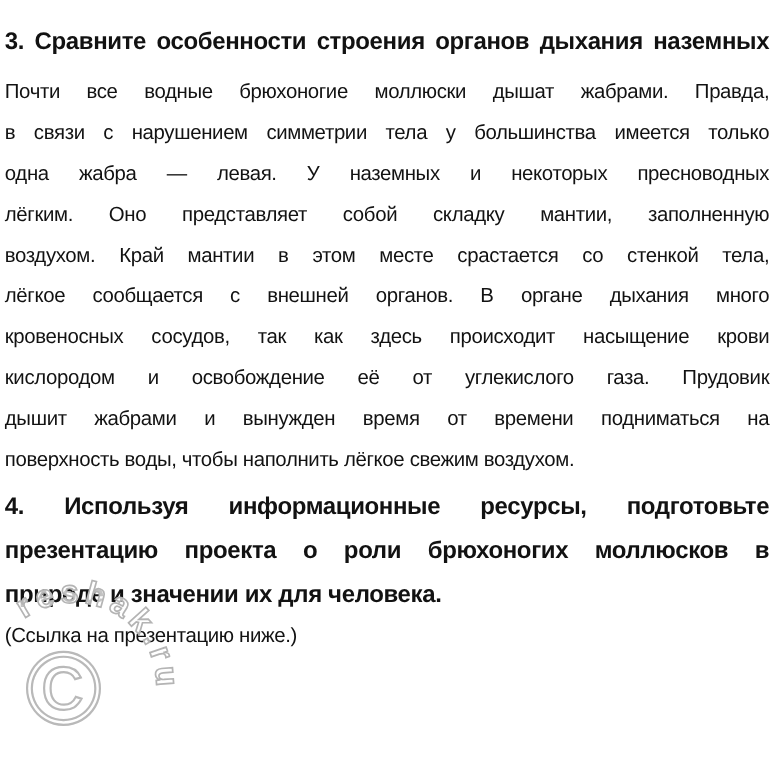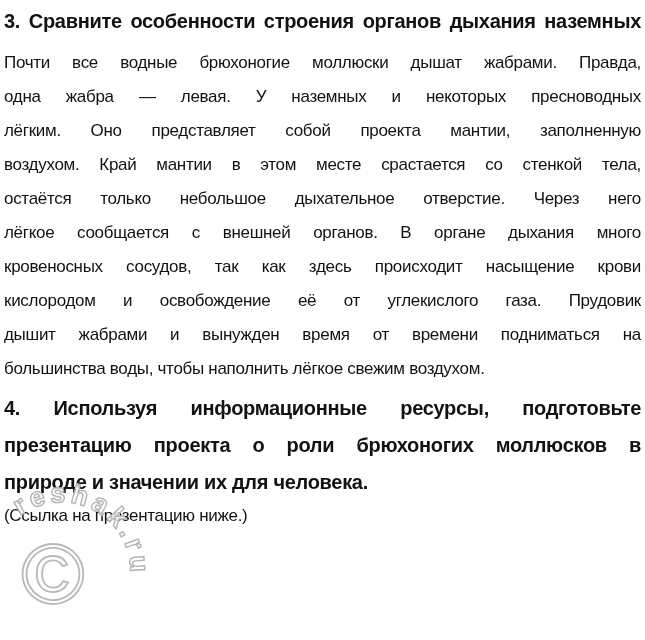--- a/index.html
+++ b/index.html
@@ -10,21 +10,21 @@
     width: 645px;
     height: 640px;
     background: #ffffff;
     overflow: hidden;
     position: relative;
     font-family: "Liberation Sans", sans-serif;
     color: #121212;
   }
   .page {
     position: relative;
-    padding: 1px 4px 0 4px;
+    padding: 15px 4px 0 4px;
     z-index: 1;
   }
   .line {
     text-align: justify;
     text-align-last: justify;
     white-space: normal;
   }
   .line.last {
     text-align-last: left;
   }
@@ -73,29 +73,29 @@
 <body>
 
 <div class="page">
 
   <section class="block-q3">
     <div class="line h-line">3. Сравните особенности строения органов дыхания наземных</div>
   </section>
 
   <section class="block-answer">
     <div class="line b-line">Почти все водные брюхоногие моллюски дышат жабрами. Правда,</div>
+    <div class="line b-line">в связи с нарушением симметрии тела у большинства имеется только</div>
     <div class="line b-line">одна жабра — левая. У наземных и некоторых пресноводных</div>
-    <div class="line b-line">лёгким. Оно представляет собой проекта мантии, заполненную</div>
+    <div class="line b-line">лёгким. Оно представляет собой складку мантии, заполненную</div>
     <div class="line b-line">воздухом. Край мантии в этом месте срастается со стенкой тела,</div>
-    <div class="line b-line">остаётся только небольшое дыхательное отверстие. Через него</div>
     <div class="line b-line">лёгкое сообщается с внешней органов. В органе дыхания много</div>
     <div class="line b-line">кровеносных сосудов, так как здесь происходит насыщение крови</div>
     <div class="line b-line">кислородом и освобождение её от углекислого газа. Прудовик</div>
     <div class="line b-line">дышит жабрами и вынужден время от времени подниматься на</div>
-    <div class="line b-line last">большинства воды, чтобы наполнить лёгкое свежим воздухом.</div>
+    <div class="line b-line last">поверхность воды, чтобы наполнить лёгкое свежим воздухом.</div>
   </section>
 
   <section class="block-q4">
     <div class="line h-line">4. Используя информационные ресурсы, подготовьте</div>
     <div class="line h-line">презентацию проекта о роли брюхоногих моллюсков в</div>
     <div class="line h-line last">природе и значении их для человека.</div>
   </section>
 
   <section class="block-note">
     <div class="line b-line last">(Ссылка на презентацию ниже.)</div>

